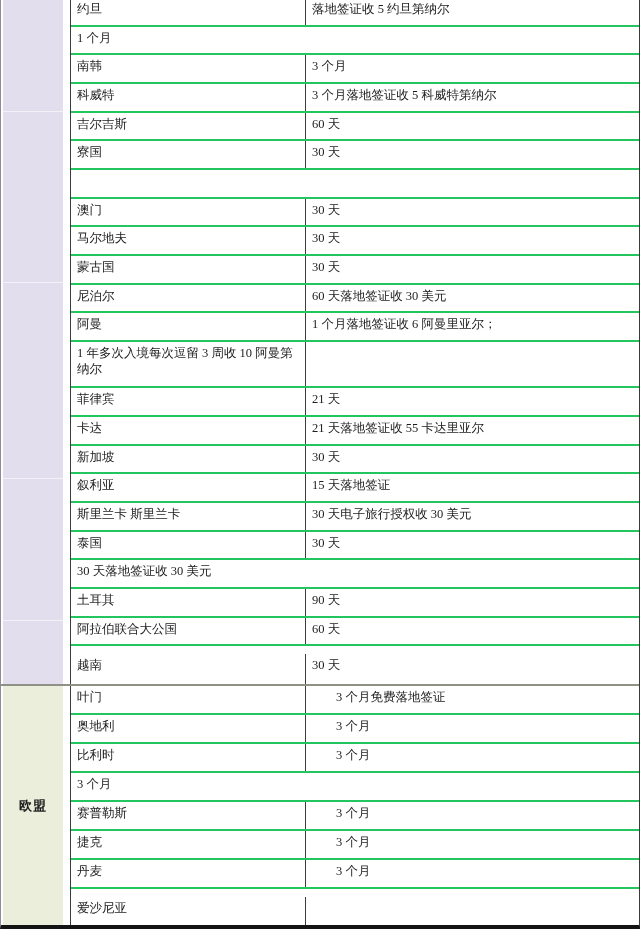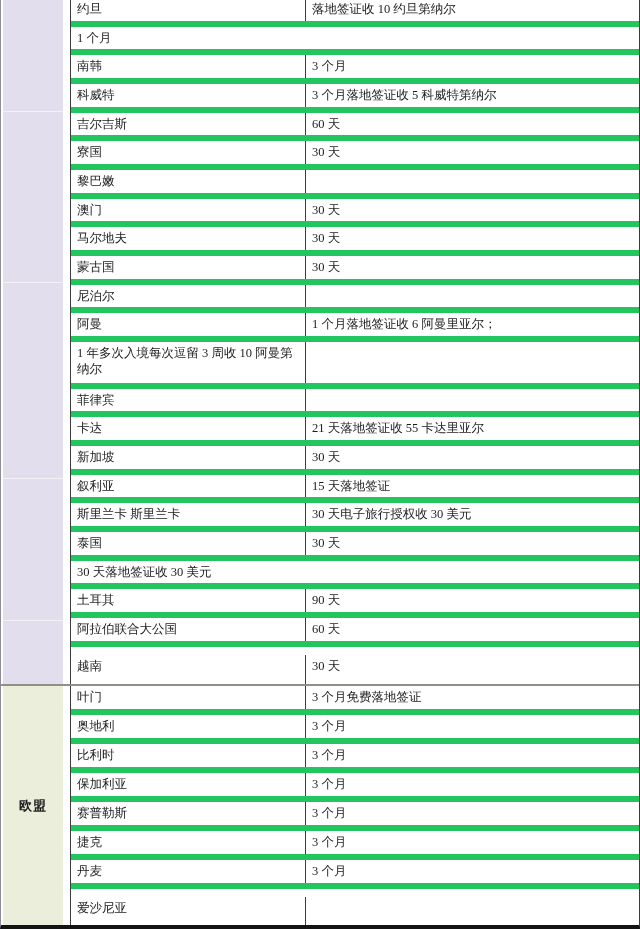--- a/index.html
+++ b/index.html
@@ -43,29 +43,29 @@
   .group-b .side-fill{background-color:#EBEEDB;}
   .group-label{
     font-weight:bold;
     font-size:13px;
     letter-spacing:1px;
   }
   .rows{flex:1 1 auto;display:flex;flex-direction:column;min-width:0;}
   .row{
     display:flex;
     box-sizing:border-box;
-    border-bottom:6px solid #22c55e;
+    border-bottom:2px solid #22c55e;
     height:29px;
     overflow:hidden;
   }
   .row:last-child{border-bottom:none;margin-top:8px;}
   .group-a .row:nth-child(1){height:27px;}
   .group-a .row:nth-child(13){height:47px;}
   .group-a .row:nth-child(23){height:30px;}
-  .group-b .row{height:30px;}
+  .group-b .row{height:30px;gap:24px;}
   .group-b .row:last-child{height:29px;flex-direction:column;}
   .cell{
     box-sizing:border-box;
     padding:3px 6px 0 6px;
     font-size:12.5px;
     line-height:16px;
     overflow:hidden;
   }
   .group-a .row:nth-child(1) .cell{padding-top:1px;}
   .country{width:235px;flex:0 0 235px;border-right:1px solid #3c3c3c;}
@@ -78,21 +78,21 @@
 
   <section class="group group-a">
     <div class="side">
       <div class="side-fill">
         <span class="group-label"></span>
       </div>
     </div>
     <div class="rows">
   <div class="row">
     <div class="cell country">约旦</div>
-    <div class="cell info">落地签证收 10 约旦第纳尔</div>
+    <div class="cell info">落地签证收 5 约旦第纳尔</div>
   </div>
 
   <div class="row">
     <div class="cell info">1 个月</div>
   </div>
 
   <div class="row">
     <div class="cell country">南韩</div>
     <div class="cell info">3 个月</div>
   </div>
@@ -106,55 +106,56 @@
     <div class="cell country">吉尔吉斯</div>
     <div class="cell info">60 天</div>
   </div>
 
   <div class="row">
     <div class="cell country">寮国</div>
     <div class="cell info">30 天</div>
   </div>
 
   <div class="row">
-    <div class="cell country">黎巴嫩</div>
     <div class="cell info"></div>
   </div>
 
   <div class="row">
     <div class="cell country">澳门</div>
     <div class="cell info">30 天</div>
   </div>
 
   <div class="row">
     <div class="cell country">马尔地夫</div>
     <div class="cell info">30 天</div>
   </div>
 
   <div class="row">
     <div class="cell country">蒙古国</div>
     <div class="cell info">30 天</div>
   </div>
 
   <div class="row">
     <div class="cell country">尼泊尔</div>
+    <div class="cell info">60 天落地签证收 30 美元</div>
   </div>
 
   <div class="row">
     <div class="cell country">阿曼</div>
     <div class="cell info">1 个月落地签证收 6 阿曼里亚尔；</div>
   </div>
 
   <div class="row">
     <div class="cell country">1 年多次入境每次逗留 3 周收 10 阿曼第纳尔</div>
     <div class="cell info"></div>
   </div>
 
   <div class="row">
     <div class="cell country">菲律宾</div>
+    <div class="cell info">21 天</div>
   </div>
 
   <div class="row">
     <div class="cell country">卡达</div>
     <div class="cell info">21 天落地签证收 55 卡达里亚尔</div>
   </div>
 
   <div class="row">
     <div class="cell country">新加坡</div>
     <div class="cell info">30 天</div>
@@ -212,21 +213,20 @@
     <div class="cell country">奥地利</div>
     <div class="cell info">3 个月</div>
   </div>
 
   <div class="row">
     <div class="cell country">比利时</div>
     <div class="cell info">3 个月</div>
   </div>
 
   <div class="row">
-    <div class="cell country">保加利亚</div>
     <div class="cell info">3 个月</div>
   </div>
 
   <div class="row">
     <div class="cell country">赛普勒斯</div>
     <div class="cell info">3 个月</div>
   </div>
 
   <div class="row">
     <div class="cell country">捷克</div>

